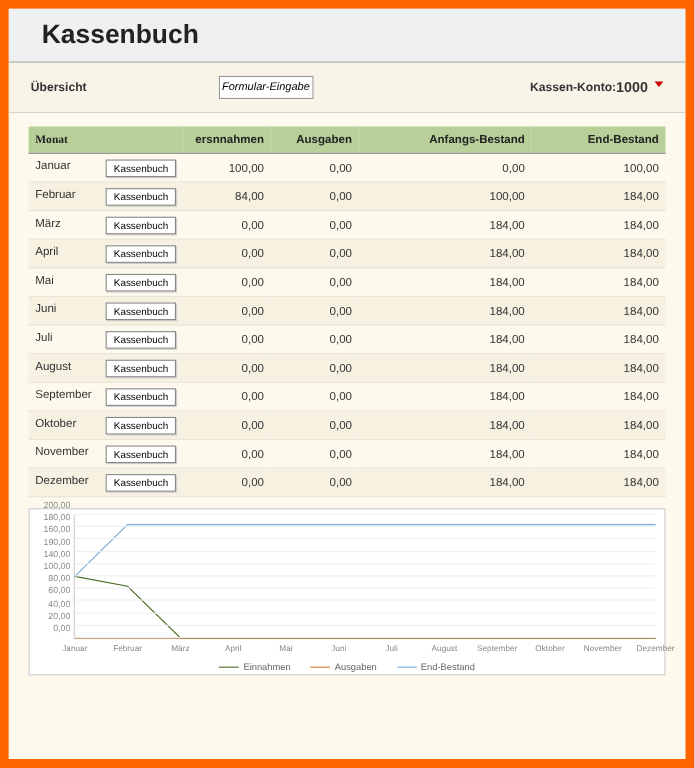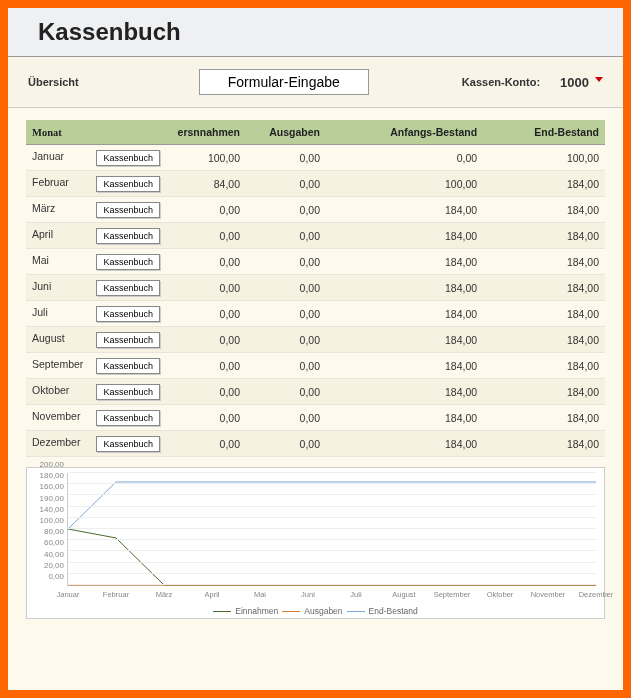--- a/index.html
+++ b/index.html
@@ -54,26 +54,27 @@
     padding: 12px 20px;
     display: flex;
     align-items: center;
     gap: 40px;
     font-size: 11px;
   }
   .toolbar .label { font-weight: bold; }
   .btn-form {
     background: #fff;
     border: 1px solid #999;
-    padding: 4px 28px;
-    font-size: 14px;
+    padding: 4px 2px;
+    font-size: 10px;
     cursor: pointer;
     margin-left: 80px;
-  }
-  .konto-wrap { margin-left: auto; display:flex; align-items:center; gap: 20px; font-weight:bold;}
+    font-style: italic;
+  }
+  .konto-wrap { margin-left: auto; display:flex; align-items:center; font-weight:bold;}
   .konto-val { font-size: 13px; position: relative; padding-right: 14px;}
   .konto-val::after {
     content:""; position:absolute; right:0; top:2px;
     border-left:4px solid transparent; border-right:4px solid transparent;
     border-top:5px solid #c00;
   }
   
   .content {
     flex: 1;
     background: #fdf9ec;
@@ -130,21 +131,21 @@
     position: absolute;
     left: 40px; right: 8px; top: 5px; bottom: 32px;
     border-left: 1px solid #ccc;
     border-bottom: 1px solid #ccc;
   }
   .grid-line { position:absolute; left:0; right:0; border-top:1px solid #eee; }
   .y-tick { position:absolute; left:-38px; width:34px; text-align:right; transform:translateY(-50%); }
   .x-tick { position:absolute; bottom:-14px; transform:translateX(-50%); font-size:7.5px; white-space:nowrap;}
   .chart-legend {
     position:absolute; left:0; right:0; bottom:2px;
-    display:flex; justify-content:center; gap:4px;
+    display:flex; justify-content:center; gap:18px;
     font-size:8.5px; color:#666;
   }
   .lg { display:flex; align-items:center; gap:4px; }
   .lg-line { width:18px; height:0; border-top:1.5px solid; }
   svg.lines { position:absolute; left:0; top:0; width:100%; height:100%; overflow:visible;}
 </style>
 </head>
 <body>
 
 <div class="page">

